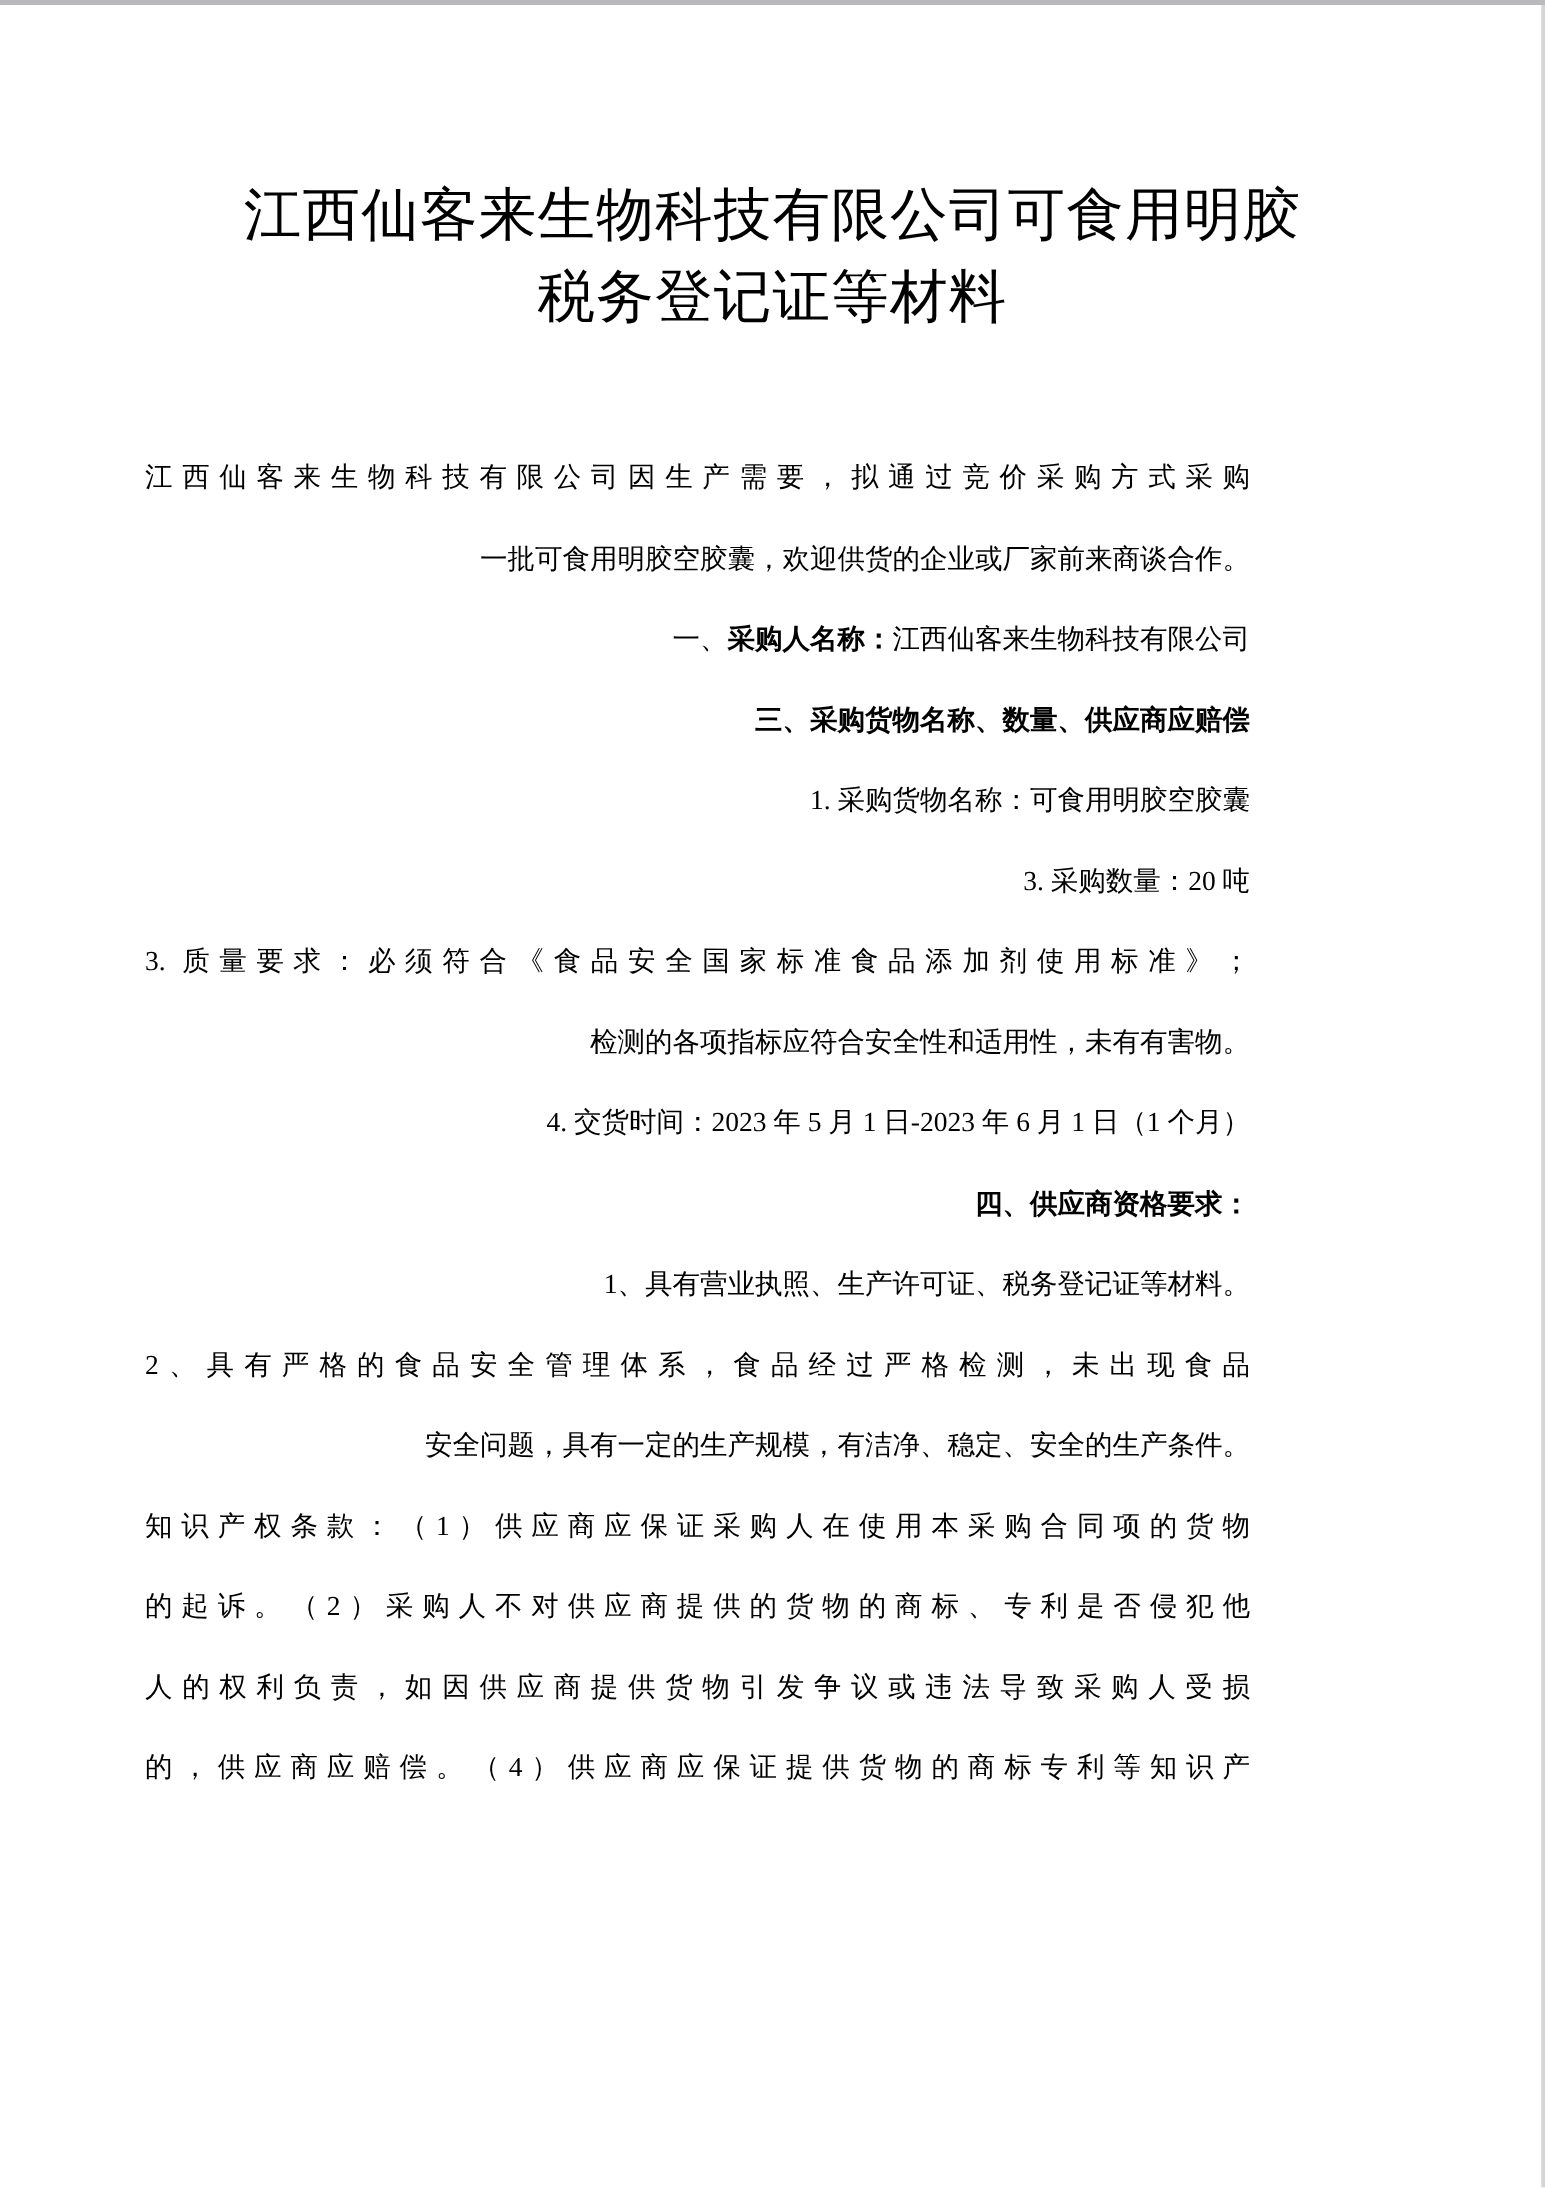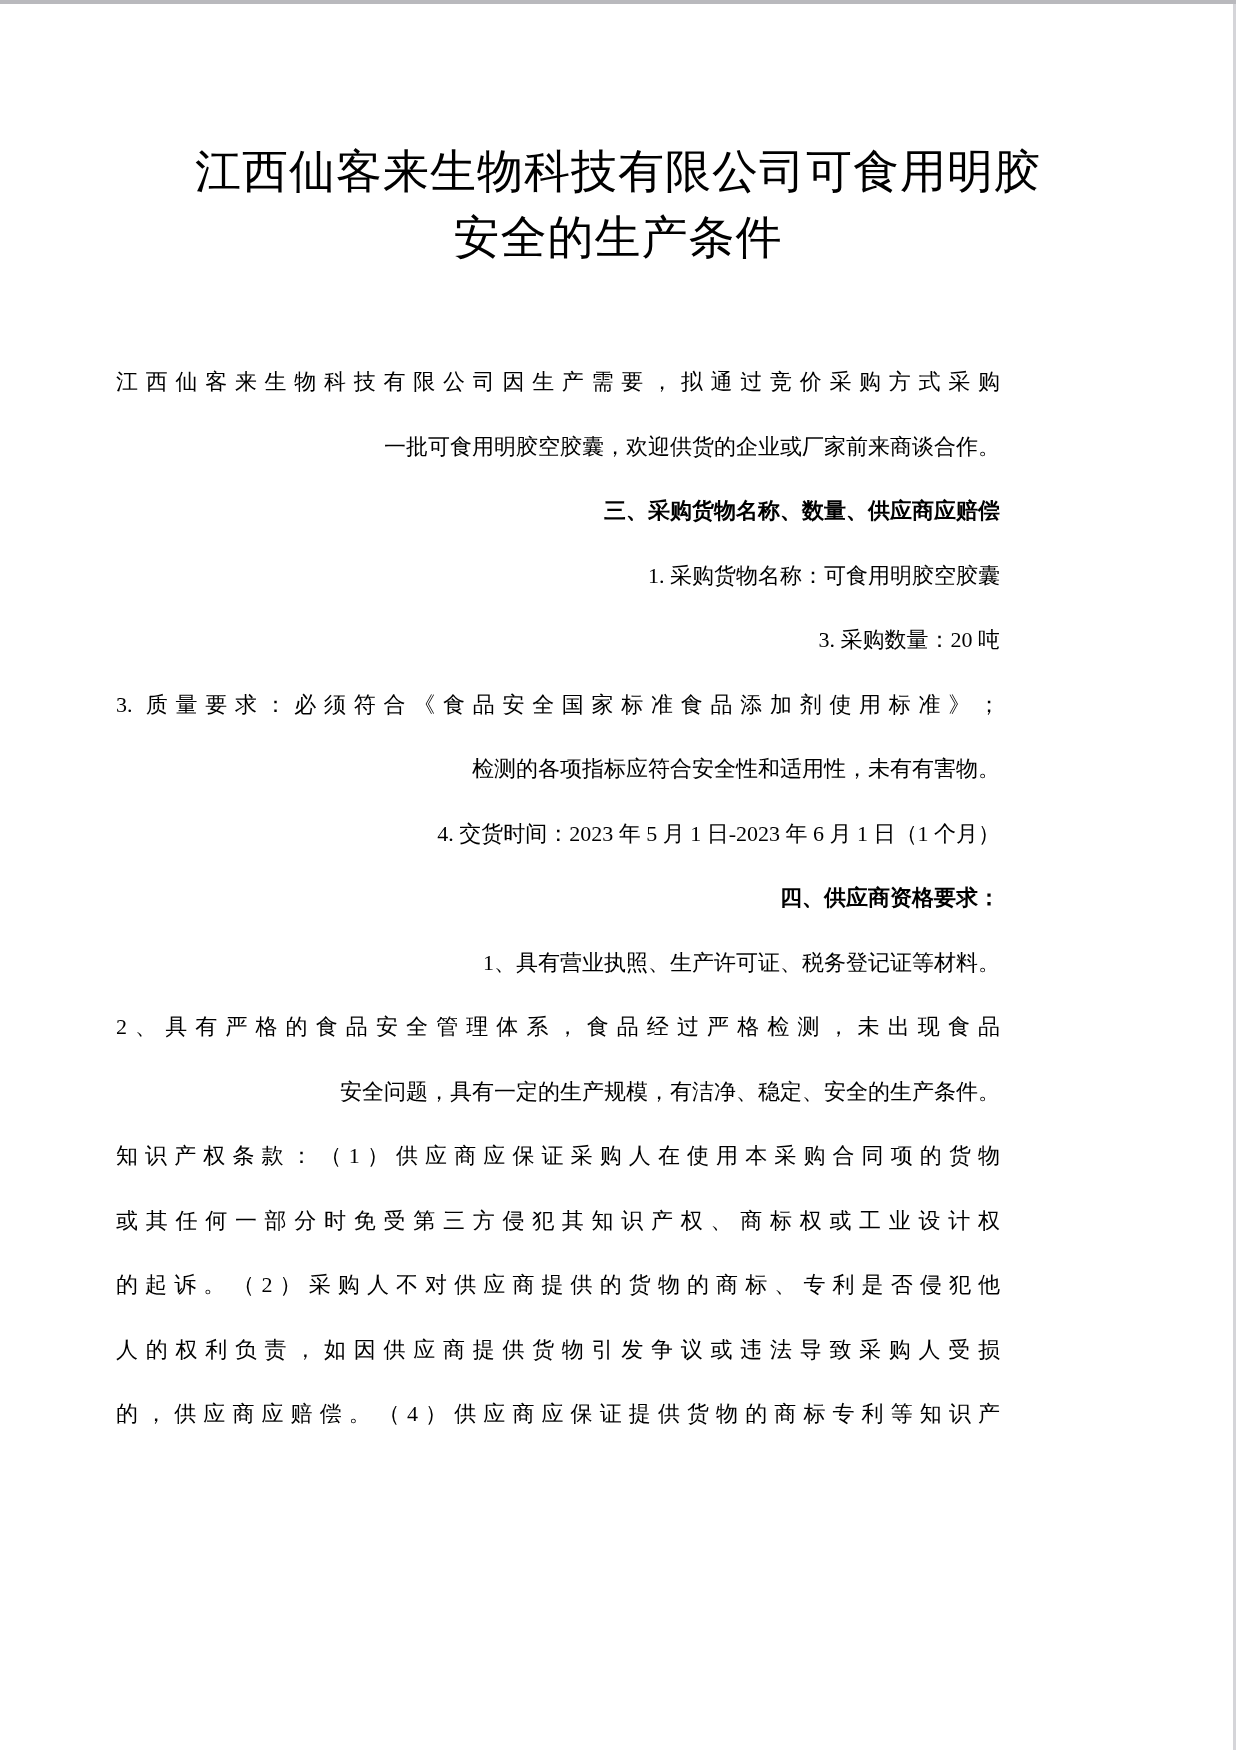--- a/index.html
+++ b/index.html
@@ -60,34 +60,34 @@
   }
 </style>
 </head>
 <body>
 
 <div class="top-bar"></div>
 <div class="right-border"></div>
 
 <div class="doc-title">
   <div>江西仙客来生物科技有限公司可食用明胶</div>
-  <div>安全的生产条件</div>
+  <div>税务登记证等材料</div>
 </div>
 
 <div class="doc-body">
   <div class="line jf"><span>江西仙客来生物科技有限公司因生产需要，拟通过竞价采购方式采购</span><span class="b"></span><span></span></div>
   <div class="line"><span>一批可食用明胶空胶囊，欢迎供货的企业或厂家前来商谈合作。</span><span class="b"></span><span></span></div>
+  <div class="line"><span>一、</span><span class="b">采购人名称：</span><span>江西仙客来生物科技有限公司</span></div>
   <div class="line"><span></span><span class="b">三、采购货物名称、数量、供应商应赔偿</span><span></span></div>
   <div class="line"><span>1. 采购货物名称：可食用明胶空胶囊</span><span class="b"></span><span></span></div>
   <div class="line"><span>3. 采购数量：20 吨</span><span class="b"></span><span></span></div>
   <div class="line jf"><span>3. 质量要求：必须符合《食品安全国家标准食品添加剂使用标准》；</span><span class="b"></span><span></span></div>
   <div class="line"><span>检测的各项指标应符合安全性和适用性，未有有害物。</span><span class="b"></span><span></span></div>
   <div class="line"><span>4. 交货时间：2023 年 5 月 1 日-2023 年 6 月 1 日（1 个月）</span><span class="b"></span><span></span></div>
   <div class="line"><span></span><span class="b">四、供应商资格要求：</span><span></span></div>
   <div class="line"><span>1、具有营业执照、生产许可证、税务登记证等材料。</span><span class="b"></span><span></span></div>
   <div class="line jf"><span>2、具有严格的食品安全管理体系，食品经过严格检测，未出现食品</span><span class="b"></span><span></span></div>
   <div class="line"><span>安全问题，具有一定的生产规模，有洁净、稳定、安全的生产条件。</span><span class="b"></span><span></span></div>
   <div class="line jf"><span>知识产权条款：（1）供应商应保证采购人在使用本采购合同项的货物</span><span class="b"></span><span></span></div>
-  <div class="line jf"><span>或其任何一部分时免受第三方侵犯其知识产权、商标权或工业设计权</span><span class="b"></span><span></span></div>
   <div class="line jf"><span>的起诉。（2）采购人不对供应商提供的货物的商标、专利是否侵犯他</span><span class="b"></span><span></span></div>
   <div class="line jf"><span>人的权利负责，如因供应商提供货物引发争议或违法导致采购人受损</span><span class="b"></span><span></span></div>
   <div class="line jf"><span>的，供应商应赔偿。（4）供应商应保证提供货物的商标专利等知识产</span><span class="b"></span><span></span></div>
 </div>
 
 </body></html>

